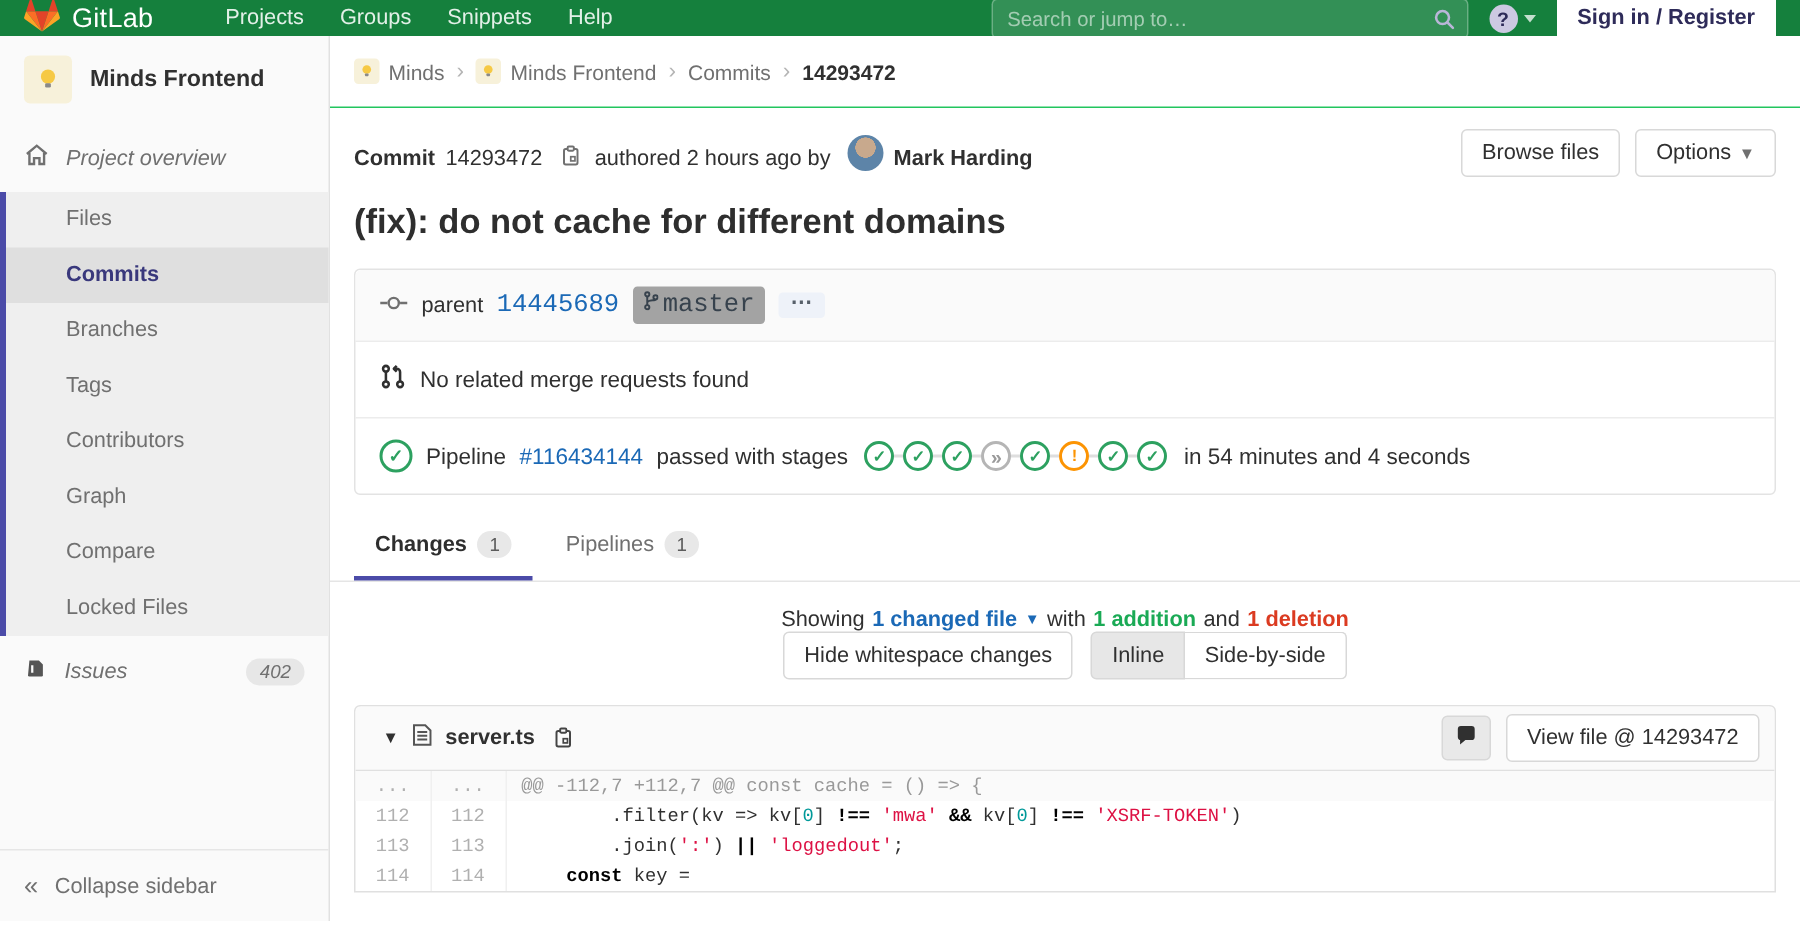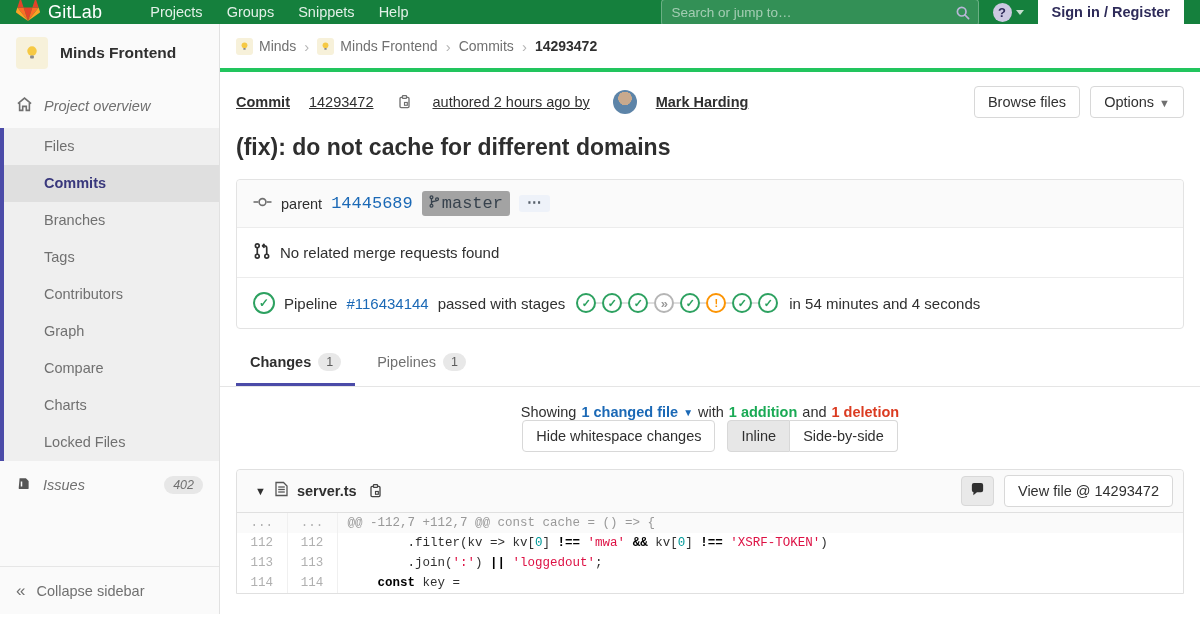--- a/index.html
+++ b/index.html
@@ -52,31 +52,31 @@
   .issues-row { justify-content:flex-start; position:relative; height:48px; }
   .issues-row .count-badge { position:absolute; right:16px; background:#e7e7e7;
     color:#707070; font-size:12.5px; border-radius:10px; padding:2px 9px; }
   .side-spacer { flex:1; }
   .collapse-row { border-top:1px solid #e6e6e6; height:48px; display:flex;
     align-items:center; gap:11px; padding:0 16px; color:#707070; font-size:14.5px; cursor:pointer; }
   .collapse-glyph { font-size:17px; color:#707070; }
 
   
   .main { flex:1; display:flex; flex-direction:column; overflow:hidden; }
-  .breadcrumbs { height:48px; border-bottom:4px solid #22c55e; display:flex;
+  .breadcrumbs { height:48px; border-bottom:1px solid #22c55e; display:flex;
     align-items:center; gap:8px; padding:0 16px; font-size:14px; color:#707070; }
   .crumb { display:flex; align-items:center; gap:6px; cursor:pointer; }
   .crumb-avatar { width:17px; height:17px; border-radius:3px; background:#f7f1da;
     display:flex; align-items:center; justify-content:center; }
   .crumb-sep { color:#b5b5b5; font-size:15px; }
   .crumb-last { color:#303030; font-weight:bold; }
 
   .commit-header { display:flex; align-items:center; justify-content:space-between;
     padding:14px 16px 10px; }
-  .ch-left { display:flex; align-items:center; gap:19px; font-size:14.5px;text-decoration:underline; }
+  .ch-left { display:flex; align-items:flex-end; gap:7px; font-size:14.5px; }
   .ch-label { font-weight:bold; }
   .ch-sha { color:#303030; margin-right:2px; }
   .icon-btn { background:none; border:none; cursor:pointer; padding:2px; display:flex; }
   .author-avatar { width:24px; height:24px; border-radius:50%; margin-left:4px;
     background:radial-gradient(circle at 50% 35%, #c8a98d 0 34%, #5d84a8 35% 100%); }
   .author-name { font-weight:bold; }
   .ch-right { display:flex; gap:10px; }
   .btn { background:#fff; border:1px solid #d8d8d8; border-radius:4px; color:#303030;
     font-size:14.5px; padding:7px 13px; cursor:pointer; font-family:"Liberation Sans",sans-serif; }
   .btn .caret { color:#707070; font-size:11px; margin-left:5px; }
@@ -221,21 +221,20 @@
     </a>
 
     <div class="repo-section">
       <a class="sub-item">Files</a>
       <a class="sub-item active">Commits</a>
       <a class="sub-item">Branches</a>
       <a class="sub-item">Tags</a>
       <a class="sub-item">Contributors</a>
       <a class="sub-item">Graph</a>
       <a class="sub-item">Compare</a>
-      <a class="sub-item">Charts</a>
       <a class="sub-item">Locked Files</a>
     </div>
 
     <a class="side-item issues-row">
       <span>
         <svg width="16" height="16" viewBox="0 0 16 16" fill="none" stroke="#555" stroke-width="1.5">
           <path d="M3 2.5 h7 l3 3 v8 a1 1 0 0 1 -1 1 h-9 a1 1 0 0 1 -1 -1 z" fill="#555" stroke="none" transform="scale(0.9) translate(1,0)"></path>
           <path d="M5.5 5.5 v5" stroke="#fafafa"></path>
         </svg>
       </span>

